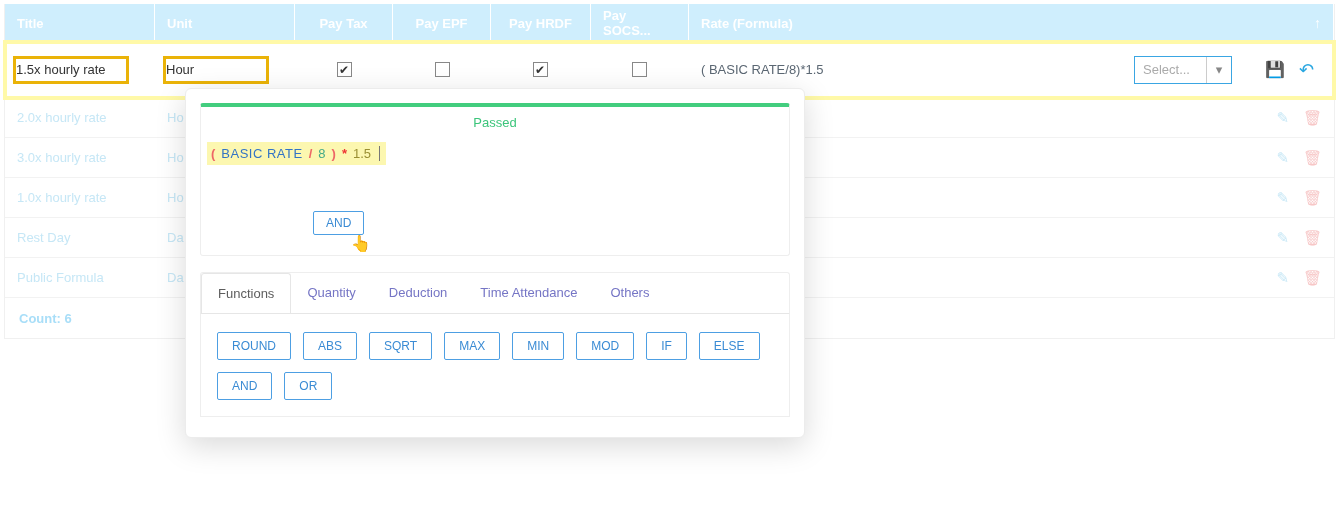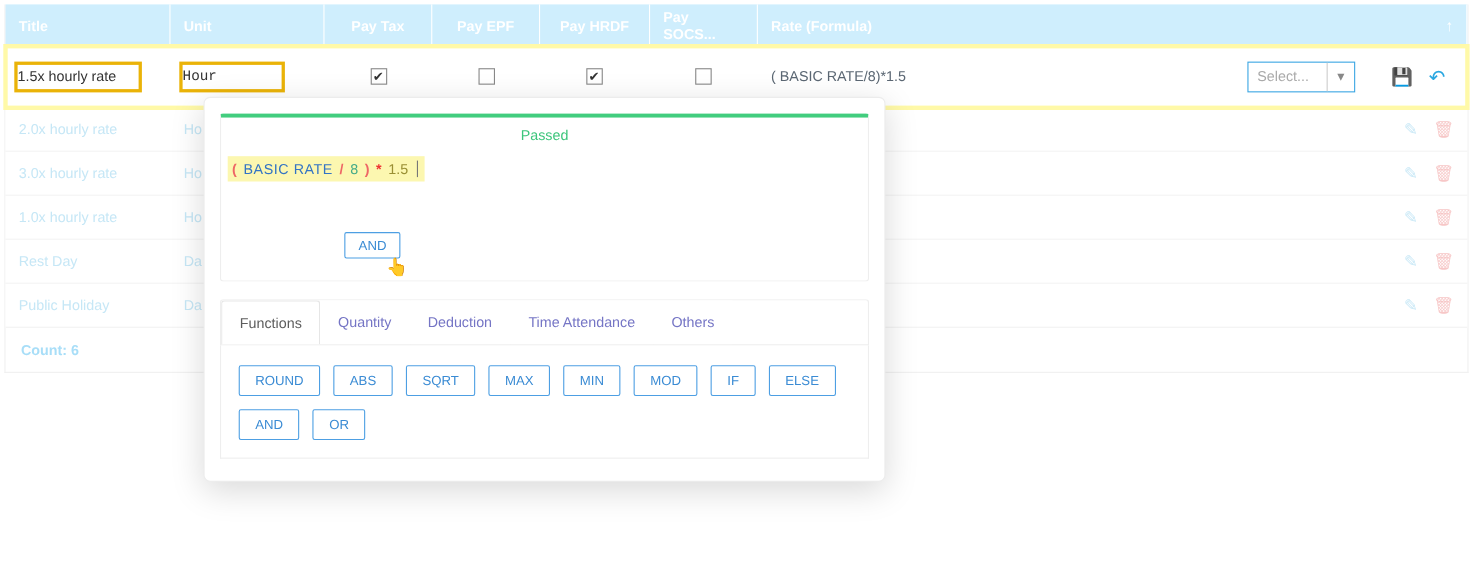--- a/index.html
+++ b/index.html
@@ -69,21 +69,21 @@
       height:56px;
     }
     .row.editing .cell.title, .row.editing .cell.unit { padding:0 8px;}
     .in-text {
       width: 116px; height: 28px;
       border: 3px solid #eab308;
       padding: 0 0;
       font-size:13px;
       color:#333;
     }
-    .in-text.unit { width:96px;font-family:Liberation Mono, monospace;}
+    .in-text.unit { width:106px;}
     .chk {
       width:15px; height:15px;
       border:1px solid #888;
       display:inline-flex; align-items:center; justify-content:center;
       font-size:12px; color:#333;
     }
     .chk.checked::after{ content:"✔"; font-size:12px; line-height:1;}
 
     .formula-text { color:#5b6773;}
     .qty-select {
@@ -281,21 +281,21 @@
   <div class="row muted">
     <div class="cell title">Rest Day</div>
     <div class="cell unit">Da</div>
     <div class="cell" style="flex:1"></div>
     <div class="cell actions">
       <span class="edit-icon">✎</span>
       <span class="del-icon">🗑</span>
     </div>
   </div>
   <div class="row muted">
-    <div class="cell title">Public Holiday</div>
+    <div class="cell title">Public Formula</div>
     <div class="cell unit">Da</div>
     <div class="cell" style="flex:1"></div>
     <div class="cell actions">
       <span class="edit-icon">✎</span>
       <span class="del-icon">🗑</span>
     </div>
   </div>
 
   <div class="count-row">Count: 6</div>
 </div>

